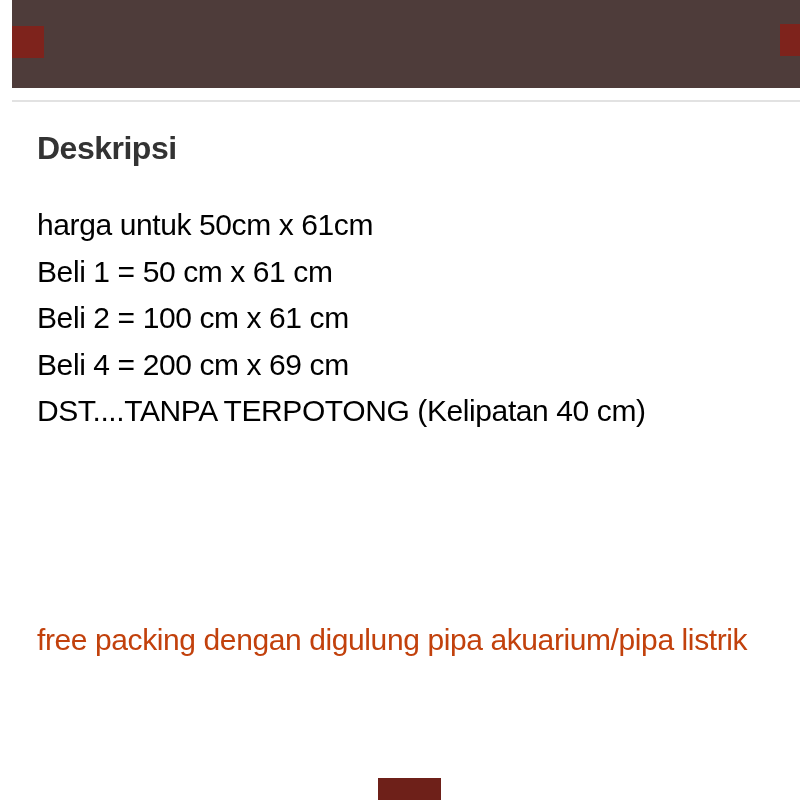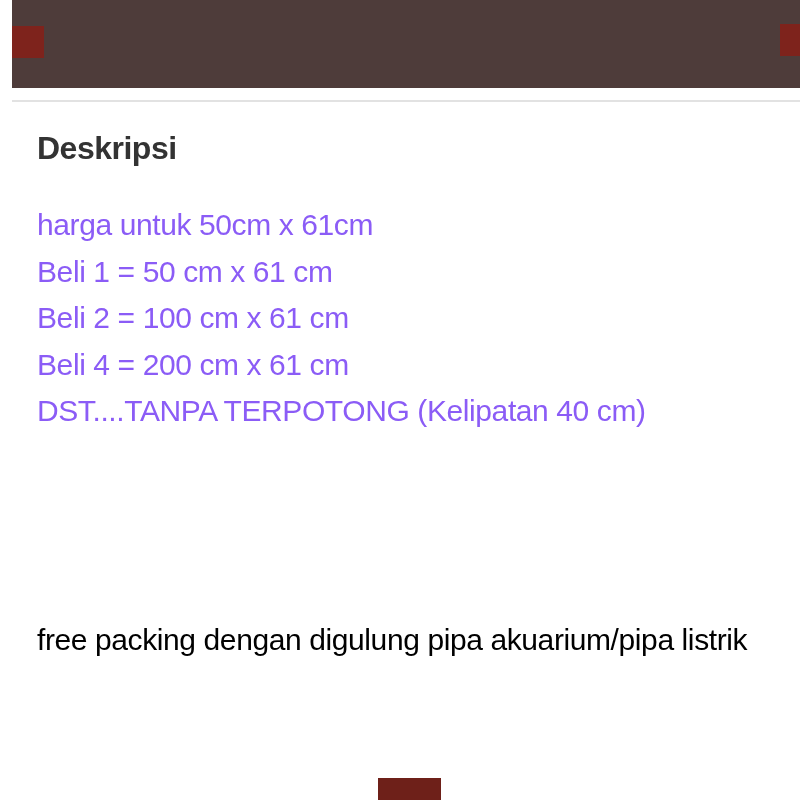--- a/index.html
+++ b/index.html
@@ -49,34 +49,34 @@
     line-height: 36px;
     font-weight: 700;
     letter-spacing: -0.5px;
     color: #333333;
     white-space: nowrap;
   }
   .description-text {
     position: absolute;
     left: 25px;
     top: 202px;
-    color: #8b5cf6;
+    color: #000000;
     font-size: 30px;
     letter-spacing: -0.4px;
   }
   .description-line {
     height: 46.5px;
     line-height: 46.5px;
     white-space: nowrap;
   }
   .description-footer {
     position: absolute;
     left: 25px;
     top: 617px;
-    color: #000000;
+    color: #c2410c;
     font-size: 30px;
     letter-spacing: -0.4px;
     line-height: 46.5px;
     white-space: nowrap;
   }
   .bottom-indicator {
     position: absolute;
     left: 366px;
     top: 778px;
     width: 63px;
@@ -95,21 +95,21 @@
   </div>
 
   <div class="divider"></div>
 
   <div class="section-title">Deskripsi</div>
 
   <div class="description-text">
     <div class="description-line">harga untuk 50cm x 61cm</div>
     <div class="description-line">Beli 1 = 50 cm x 61 cm</div>
     <div class="description-line">Beli 2 = 100 cm x 61 cm</div>
-    <div class="description-line">Beli 4 = 200 cm x 61 cm</div>
+    <div class="description-line">Beli 4 = 200 cm x 69 cm</div>
     <div class="description-line">DST....TANPA TERPOTONG (Kelipatan 40 cm)</div>
   </div>
 
   <div class="description-footer">free packing dengan digulung pipa akuarium/pipa listrik</div>
 
   <div class="bottom-indicator"></div>
 
 </div>
 
 </body></html>

